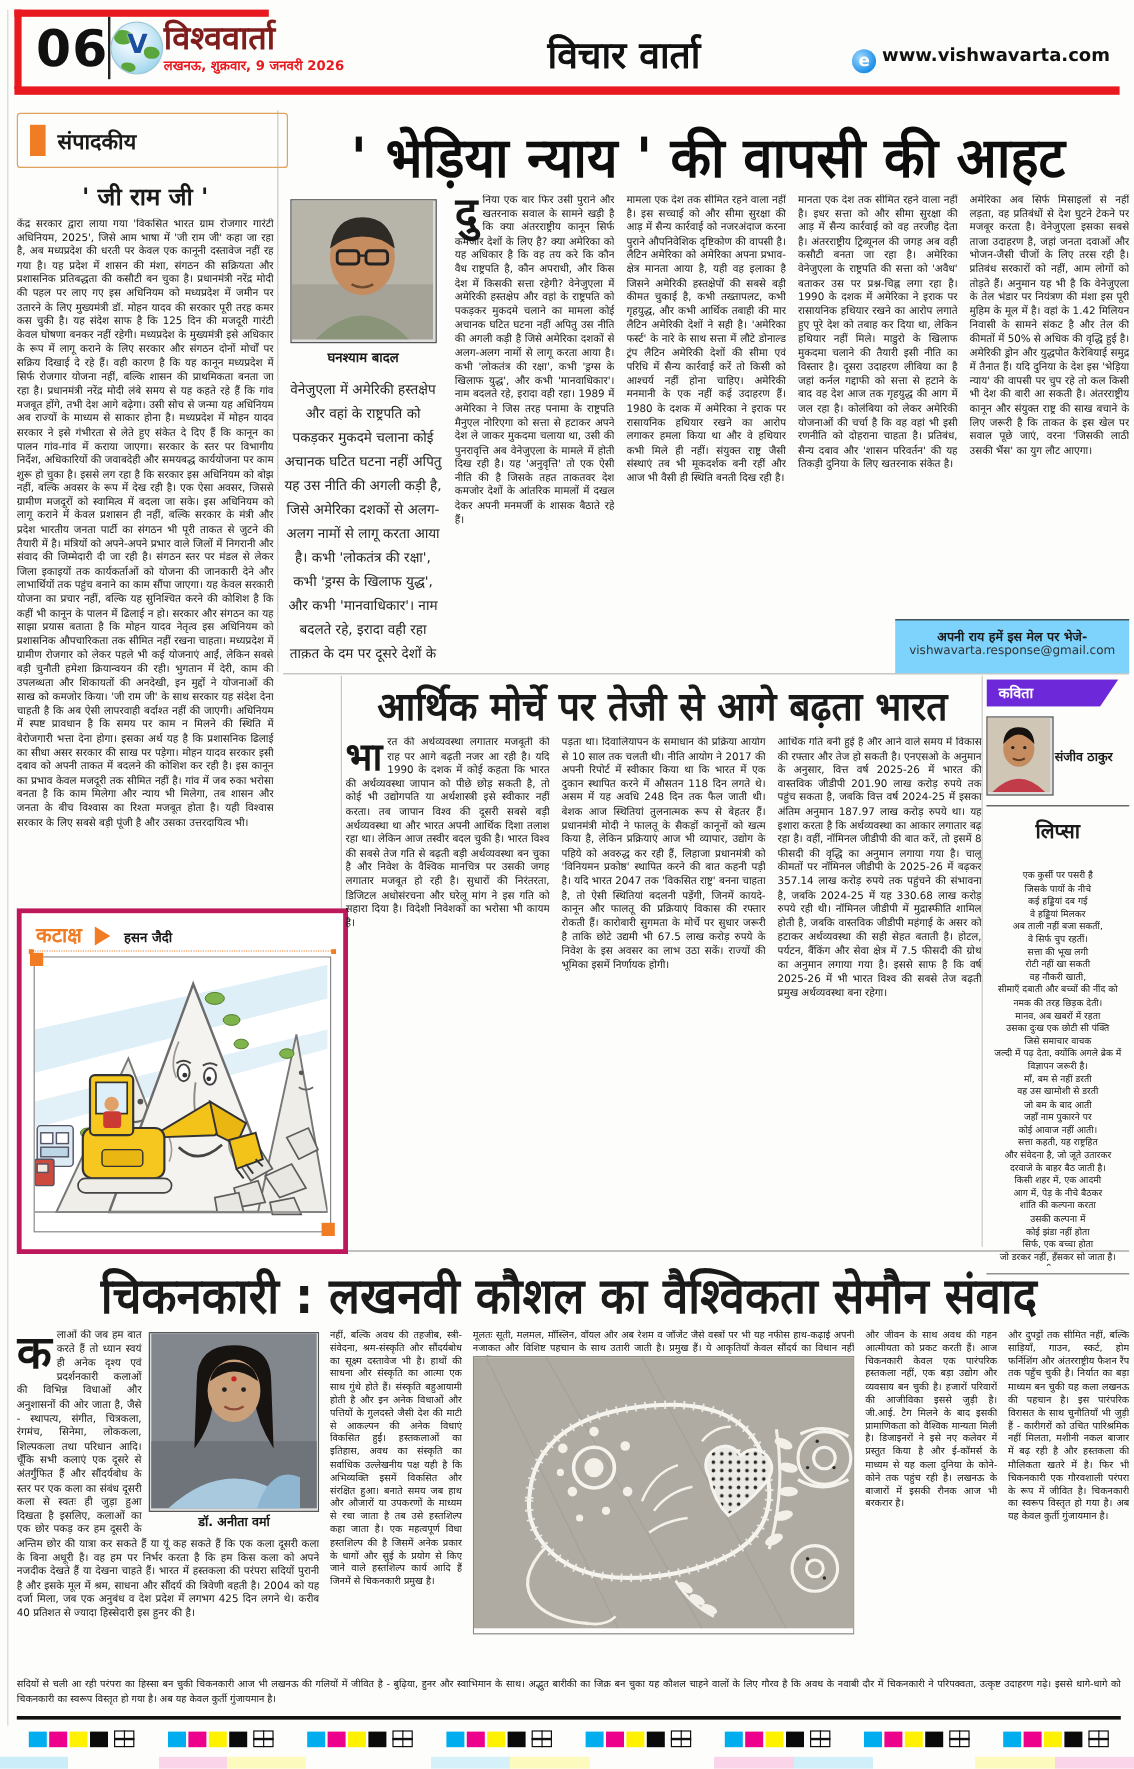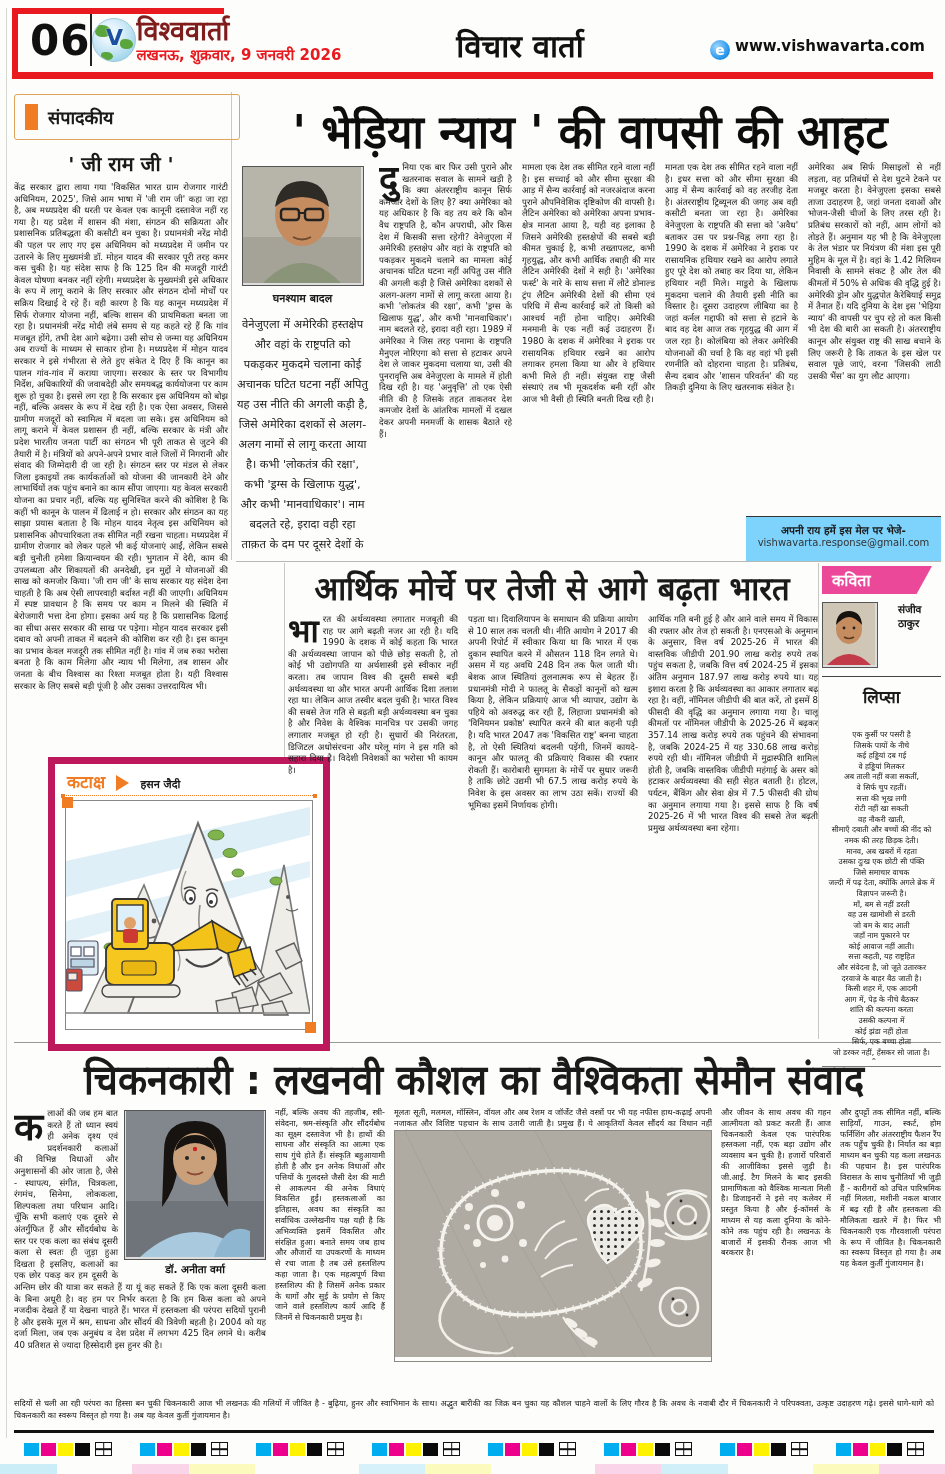--- a/index.html
+++ b/index.html
@@ -3,21 +3,21 @@
 <meta charset="utf-8">
 <style>
   html,body{margin:0;padding:0;}
   body{width:945px;height:1474px;position:relative;background:#fdfdfb;font-family:"DejaVu Sans","Liberation Sans",sans-serif;color:#1a1a1a;overflow:hidden;}
   .abs{position:absolute;}
   
   .red-bar{background:#e8191f;position:absolute;}
   .page-num{font-size:42px;font-weight:800;color:#111;letter-spacing:1px;}
   .hdr-divider{width:2px;background:#222;height:52px;}
   .masthead{font-size:27px;font-weight:700;color:#7f1d1d;line-height:1;}
-  .dateline{font-size:15px;font-weight:700;color:#e8191f;margin-top:0;}
+  .dateline{font-size:11px;font-weight:700;color:#e8191f;margin-top:0;}
   .section-title{font-size:31px;font-weight:800;color:#111;}
   .website{font-size:15px;font-weight:800;color:#111;}
   .e-icon{display:inline-block;width:20px;height:20px;border-radius:50%;background:radial-gradient(circle at 35% 35%,#9fd8ff,#1e90e8 70%);color:#fff;font-weight:800;font-size:14px;text-align:center;line-height:20px;margin-right:5px;vertical-align:-4px;}
   .logo-globe{width:42px;height:42px;border-radius:50%;background:radial-gradient(circle at 40% 35%,#eaf6ff 20%,#bfe3f2 55%,#7ec8e8);border:1px solid #9ec8d8;position:relative;overflow:hidden;}
   .logo-globe .land{position:absolute;width:16px;height:12px;background:#5aa63c;border-radius:40% 60% 50% 50%;}
   .logo-globe .v{position:absolute;left:0;top:6px;width:100%;text-align:center;font-size:22px;font-weight:800;color:#1b4fa0;text-shadow:0 0 2px #fff;}
   
   .vline{width:1px;background:#c9c9c4;position:absolute;}
   .hline{height:1px;background:#b9b9b4;position:absolute;}
   
@@ -36,26 +36,26 @@
   .byline{font-size:11px;font-weight:800;text-align:center;margin-top:4px;}
   .pullquote{font-size:11.3px;line-height:20px;text-align:center;font-weight:500;color:#222;}
   .mailnote{border-top:1.5px solid #333;text-align:center;background:#7dd3fc;}
   .mailnote .l1{font-size:10.5px;font-weight:800;margin-top:6px;}
   .mailnote .l2{font-size:10px;color:#333;}
   
   .eco-headline{font-size:31px;font-weight:800;text-align:center;transform:scaleY(1.05);}
   .eco-photo{float:right;width:102px;margin:2px 0 4px 6px;text-align:center;}
   .eco-name{font-size:9.5px;font-weight:800;border-top:1px solid #333;margin-top:3px;padding-top:2px;}
   
-  .poem-banner{background:#ec4899;color:#fff;font-size:16px;font-weight:800;padding:3px 14px 3px 10px;display:inline-block;clip-path:polygon(0 0,100% 0,86% 100%,0 100%);}
+  .poem-banner{background:#6d28d9;color:#fff;font-size:12px;font-weight:800;padding:3px 14px 3px 10px;display:inline-block;clip-path:polygon(0 0,100% 0,86% 100%,0 100%);}
   .poem-title{font-size:17px;font-weight:800;text-align:center;}
   .poem-body{font-size:7.6px;line-height:10.6px;text-align:center;white-space:pre-line;color:#161616;}
   .poem-author{font-size:10.5px;font-weight:800;}
   
-  .kataksha-box{border:7px solid #be185d;background:#fff;margin-left:34px;}
+  .kataksha-box{border:4px solid #be185d;background:#fff;}
   .kat-label{color:#f07c23;font-size:17px;font-weight:800;}
   .kat-arrow{width:0;height:0;border-top:8px solid transparent;border-bottom:8px solid transparent;border-left:13px solid #f07c23;display:inline-block;margin:0 6px -3px 6px;}
   .kat-author{font-size:11px;font-weight:800;}
   .kat-rule{border-top:1px dotted #f07c23;position:relative;margin:2px 8px 4px 8px;}
   .kat-rule i{position:absolute;width:4px;height:4px;background:#f07c23;top:-2.5px;}
   .corner{width:11px;height:11px;background:#f07c23;position:absolute;}
   
   .chik-headline{font-size:38px;font-weight:800;text-align:center;transform:scaleY(1.08);}
   .chik-photo{float:right;width:142px;margin:2px 0 2px 6px;text-align:center;}
   
@@ -230,21 +230,21 @@
 <div class="abs cols" style="left:288px;top:614px;width:528px;height:424px">
   <div class="col bodytext" style="flex:0 0 170px">
     <span class="dropcap" style="font-size:32px">भा</span><span>रत की अर्थव्यवस्था लगातार मजबूती की राह पर आगे बढ़ती नजर आ रही है। यदि 1990 के दशक में कोई कहता कि भारत की अर्थव्यवस्था जापान को पीछे छोड़ सकती है, तो कोई भी उद्योगपति या अर्थशास्त्री इसे स्वीकार नहीं करता। तब जापान विश्व की दूसरी सबसे बड़ी अर्थव्यवस्था था और भारत अपनी आर्थिक दिशा तलाश रहा था। लेकिन आज तस्वीर बदल चुकी है। भारत विश्व की सबसे तेज गति से बढ़ती बड़ी अर्थव्यवस्था बन चुका है और निवेश के वैश्विक मानचित्र पर उसकी जगह लगातार मजबूत हो रही है। सुधारों की निरंतरता, डिजिटल अधोसंरचना और घरेलू मांग ने इस गति को सहारा दिया है। विदेशी निवेशकों का भरोसा भी कायम है।</span>
   </div>
   <div class="col bodytext" style="flex:0 0 170px">पड़ता था। दिवालियापन के समाधान की प्रक्रिया आयोग से 10 साल तक चलती थी। नीति आयोग ने 2017 की अपनी रिपोर्ट में स्वीकार किया था कि भारत में एक दुकान स्थापित करने में औसतन 118 दिन लगते थे। असम में यह अवधि 248 दिन तक फैल जाती थी। बेशक आज स्थितियां तुलनात्मक रूप से बेहतर हैं। प्रधानमंत्री मोदी ने फालतू के सैकड़ों कानूनों को खत्म किया है, लेकिन प्रक्रियाएं आज भी व्यापार, उद्योग के पहिये को अवरुद्ध कर रही हैं, लिहाजा प्रधानमंत्री को 'विनियमन प्रकोष्ठ' स्थापित करने की बात कहनी पड़ी है। यदि भारत 2047 तक 'विकसित राष्ट्र' बनना चाहता है, तो ऐसी स्थितियां बदलनी पड़ेंगी, जिनमें कायदे-कानून और फालतू की प्रक्रियाएं विकास की रफ्तार रोकती हैं। कारोबारी सुगमता के मोर्चे पर सुधार जरूरी है ताकि छोटे उद्यमी भी 67.5 लाख करोड़ रुपये के निवेश के इस अवसर का लाभ उठा सकें। राज्यों की भूमिका इसमें निर्णायक होगी।</div>
   <div class="col bodytext" style="flex:0 0 170px">आर्थिक गति बनी हुई है और आने वाले समय में विकास की रफ्तार और तेज हो सकती है। एनएसओ के अनुमान के अनुसार, वित्त वर्ष 2025-26 में भारत की वास्तविक जीडीपी 201.90 लाख करोड़ रुपये तक पहुंच सकता है, जबकि वित्त वर्ष 2024-25 में इसका अंतिम अनुमान 187.97 लाख करोड़ रुपये था। यह इशारा करता है कि अर्थव्यवस्था का आकार लगातार बढ़ रहा है। वहीं, नॉमिनल जीडीपी की बात करें, तो इसमें 8 फीसदी की वृद्धि का अनुमान लगाया गया है। चालू कीमतों पर नॉमिनल जीडीपी के 2025-26 में बढ़कर 357.14 लाख करोड़ रुपये तक पहुंचने की संभावना है, जबकि 2024-25 में यह 330.68 लाख करोड़ रुपये रही थी। नॉमिनल जीडीपी में मुद्रास्फीति शामिल होती है, जबकि वास्तविक जीडीपी महंगाई के असर को हटाकर अर्थव्यवस्था की सही सेहत बताती है। होटल, पर्यटन, बैंकिंग और सेवा क्षेत्र में 7.5 फीसदी की ग्रोथ का अनुमान लगाया गया है। इससे साफ है कि वर्ष 2025-26 में भी भारत विश्व की सबसे तेज बढ़ती प्रमुख अर्थव्यवस्था बना रहेगा।</div>
 </div>
 
 <div class="abs" style="left:822px;top:566px;width:119px;height:472px">
   <div class="poem-banner" style="width:86px">कविता</div>
-  <div style="display:flex;align-items:flex-start;gap:20px;margin-top:8px">
+  <div style="display:flex;align-items:center;gap:1px;margin-top:8px">
     <div class="photo-frame" style="width:54px;height:64px;flex:0 0 54px">
       <svg width="52" height="62" viewBox="0 0 52 62">
         <rect width="52" height="62" fill="#cfc6b6"></rect>
         <path d="M4 62 Q26 40 48 62 Z" fill="#c23b49"></path>
         <ellipse cx="26" cy="26" rx="13" ry="15" fill="#c58c60"></ellipse>
         <path d="M13 22 Q14 8 26 8 Q38 8 39 22 Q32 14 26 14 Q20 14 13 22 Z" fill="#15120f"></path>
         <circle cx="21" cy="25" r="1.4" fill="#222"></circle>
           <circle cx="31" cy="25" r="1.4" fill="#222"></circle>
         <path d="M21 34 Q26 37 31 34" stroke="#5c3a22" stroke-width="1.6" fill="none"></path>
       </svg>

